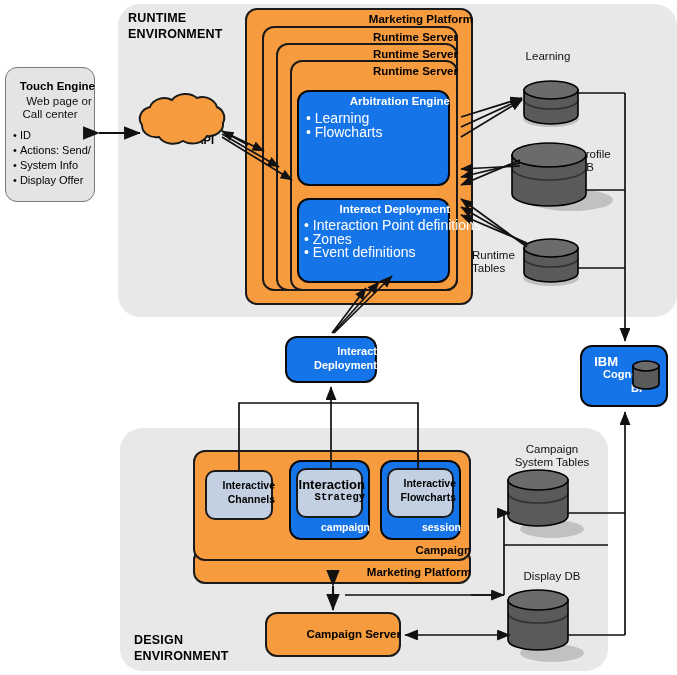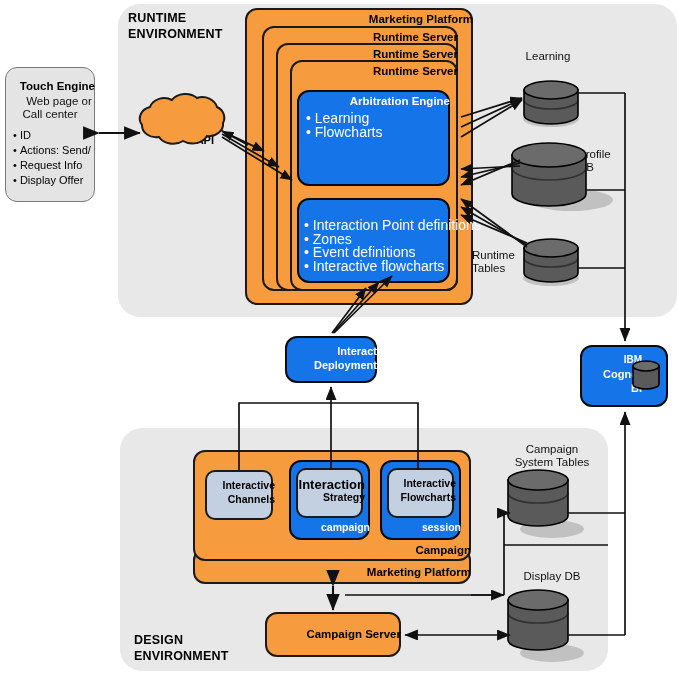--- a/index.html
+++ b/index.html
@@ -50,21 +50,21 @@
   <div class="abs envlabel" style="left:128px;top:11px;width:140px;">RUNTIME
 ENVIRONMENT</div>
 
   <div class="abs greybox" style="left:5px;top:67px;width:90px;height:135px;"></div>
   <div class="abs ttl ttl-dark" style="left:5px;top:80px;width:90px;font-size:11.5px;">Touch Engine</div>
   <div class="abs caption" style="left:5px;top:95px;width:108px;">Web page or</div>
   <div class="abs caption" style="left:5px;top:108px;width:90px;">Call center</div>
   <div class="abs bullets-dark" style="left:13px;top:128px;width:84px;">
     <div>•&nbsp;<span>ID</span></div>
     <div>•&nbsp;<span>Actions: Send/</span></div>
-    <div>•&nbsp;<span>Request Info</span></div>
+    <div>•&nbsp;<span>System Info</span></div>
     <div>•&nbsp;<span>Display Offer</span></div>
   </div>
 
   <div class="abs orange" style="left:245px;top:8px;width:228px;height:297px;"></div>
   <div class="abs ttl ttl-dark" style="left:245px;top:13px;width:228px;font-size:11.5px;">Marketing Platform</div>
 
   <div class="abs orange" style="left:262px;top:26px;width:196px;height:265px;"></div>
   <div class="abs ttl ttl-dark" style="left:262px;top:31px;width:196px;font-size:11.5px;">Runtime Server</div>
 
   <div class="abs orange" style="left:276px;top:43px;width:182px;height:248px;"></div>
@@ -74,63 +74,63 @@
   <div class="abs ttl ttl-dark" style="left:290px;top:65px;width:168px;font-size:11.5px;">Runtime Server</div>
 
   <div class="abs blue" style="left:297px;top:90px;width:153px;height:96px;"></div>
   <div class="abs ttl ttl-light" style="left:297px;top:95px;width:153px;font-size:11.5px;">Arbitration Engine</div>
   <div class="abs bullets" style="left:306px;top:112px;width:145px;">
     <div>•&nbsp;<span>Learning</span></div>
     <div>•&nbsp;<span>Flowcharts</span></div>
   </div>
 
   <div class="abs blue" style="left:297px;top:198px;width:153px;height:85px;"></div>
+  <div class="abs ttl ttl-light" style="left:297px;top:203px;width:153px;font-size:11.5px;">Interact Deployment</div>
   <div class="abs bullets" style="left:304px;top:219px;width:150px;">
     <div>•&nbsp;<span>Interaction Point definitions</span></div>
     <div>•&nbsp;<span>Zones</span></div>
     <div>•&nbsp;<span>Event definitions</span></div>
-    <div>•&nbsp;<span>Interactive flowcharts</span></div>
   </div>
 
   <div class="abs ttl ttl-dark" style="left:140px;top:120px;width:74px;font-size:11px;">Interact</div>
   <div class="abs ttl ttl-dark" style="left:140px;top:134px;width:74px;font-size:11px;">API</div>
 
   <div class="abs caption" style="left:505px;top:50px;width:86px;white-space:pre-line;">Learning</div>
   <div class="abs caption" style="left:578px;top:148px;width:56px;white-space:pre-line;text-align:left;">Profile
 DB</div>
   <div class="abs caption" style="left:472px;top:249px;width:66px;white-space:pre-line;text-align:left;">Runtime
 Tables</div>
 
   <div class="abs blue" style="left:285px;top:336px;width:92px;height:47px;"></div>
   <div class="abs ttl ttl-light" style="left:285px;top:345px;width:92px;font-size:11px;">Interact</div>
   <div class="abs ttl ttl-light" style="left:285px;top:359px;width:92px;font-size:11px;">Deployment</div>
 
   <div class="abs blue" style="left:580px;top:345px;width:88px;height:62px;"></div>
-  <div class="abs ttl ttl-light" style="left:580px;top:354px;width:62px;font-size:10px;">IBM</div>
+  <div class="abs ttl ttl-light" style="left:556px;top:354px;width:62px;font-size:13px;">IBM</div>
   <div class="abs ttl ttl-light" style="left:578px;top:368px;width:66px;font-size:11px;">Cognos</div>
   <div class="abs ttl ttl-light" style="left:580px;top:382px;width:62px;font-size:11px;">BI</div>
 
   <div class="abs envpanel" style="left:120px;top:428px;width:488px;height:243px;"></div>
   <div class="abs envlabel" style="left:134px;top:633px;width:140px;">DESIGN
 ENVIRONMENT</div>
 
   <div class="abs orange" style="left:193px;top:548px;width:278px;height:36px;"></div>
   <div class="abs ttl ttl-dark" style="left:193px;top:566px;width:278px;font-size:11.5px;">Marketing Platform</div>
 
   <div class="abs orange" style="left:193px;top:450px;width:278px;height:111px;"></div>
   <div class="abs ttl ttl-dark" style="left:193px;top:544px;width:278px;font-size:11.5px;">Campaign</div>
 
   <div class="abs lilac" style="left:205px;top:470px;width:68px;height:50px;"></div>
   <div class="abs ttl ttl-dark" style="left:203px;top:479px;width:72px;font-size:10.5px;">Interactive</div>
   <div class="abs ttl ttl-dark" style="left:203px;top:493px;width:72px;font-size:10.5px;">Channels</div>
 
   <div class="abs blue" style="left:289px;top:460px;width:81px;height:80px;"></div>
   <div class="abs lilac" style="left:296px;top:468px;width:67px;height:50px;"></div>
   <div class="abs ttl ttl-dark" style="left:294px;top:477px;width:71px;font-size:13px;">Interaction</div>
-  <div class="abs ttl ttl-dark" style="left:294px;top:491px;width:71px;font-size:10.5px;">Strategy</div>
+  <div class="abs ttl ttl-dark" style="left:294px;top:491px;width:71px;font-size:10.5px;font-family:Liberation Mono, monospace;">Strategy</div>
   <div class="abs ttl ttl-light" style="left:289px;top:521px;width:81px;font-size:10.5px;">campaign</div>
 
   <div class="abs blue" style="left:380px;top:460px;width:81px;height:80px;"></div>
   <div class="abs lilac" style="left:387px;top:468px;width:67px;height:50px;"></div>
   <div class="abs ttl ttl-dark" style="left:385px;top:477px;width:71px;font-size:10.5px;">Interactive</div>
   <div class="abs ttl ttl-dark" style="left:385px;top:491px;width:71px;font-size:10.5px;">Flowcharts</div>
   <div class="abs ttl ttl-light" style="left:380px;top:521px;width:81px;font-size:10.5px;">session</div>
 
   <div class="abs orange" style="left:265px;top:612px;width:136px;height:45px;"></div>
   <div class="abs ttl ttl-dark" style="left:265px;top:628px;width:136px;font-size:11.5px;">Campaign Server</div>

